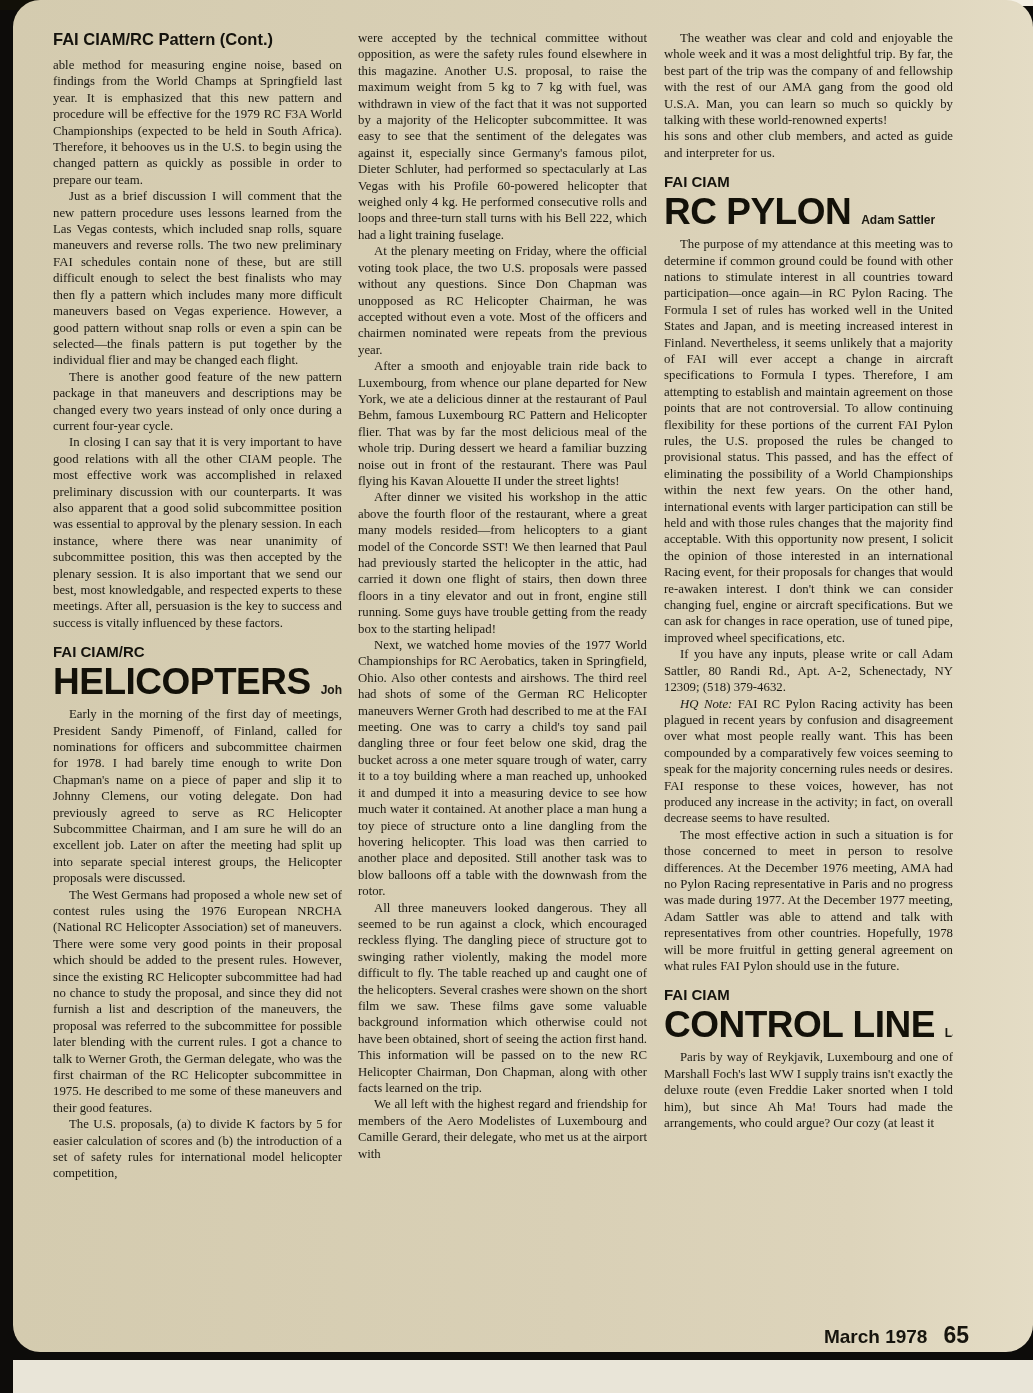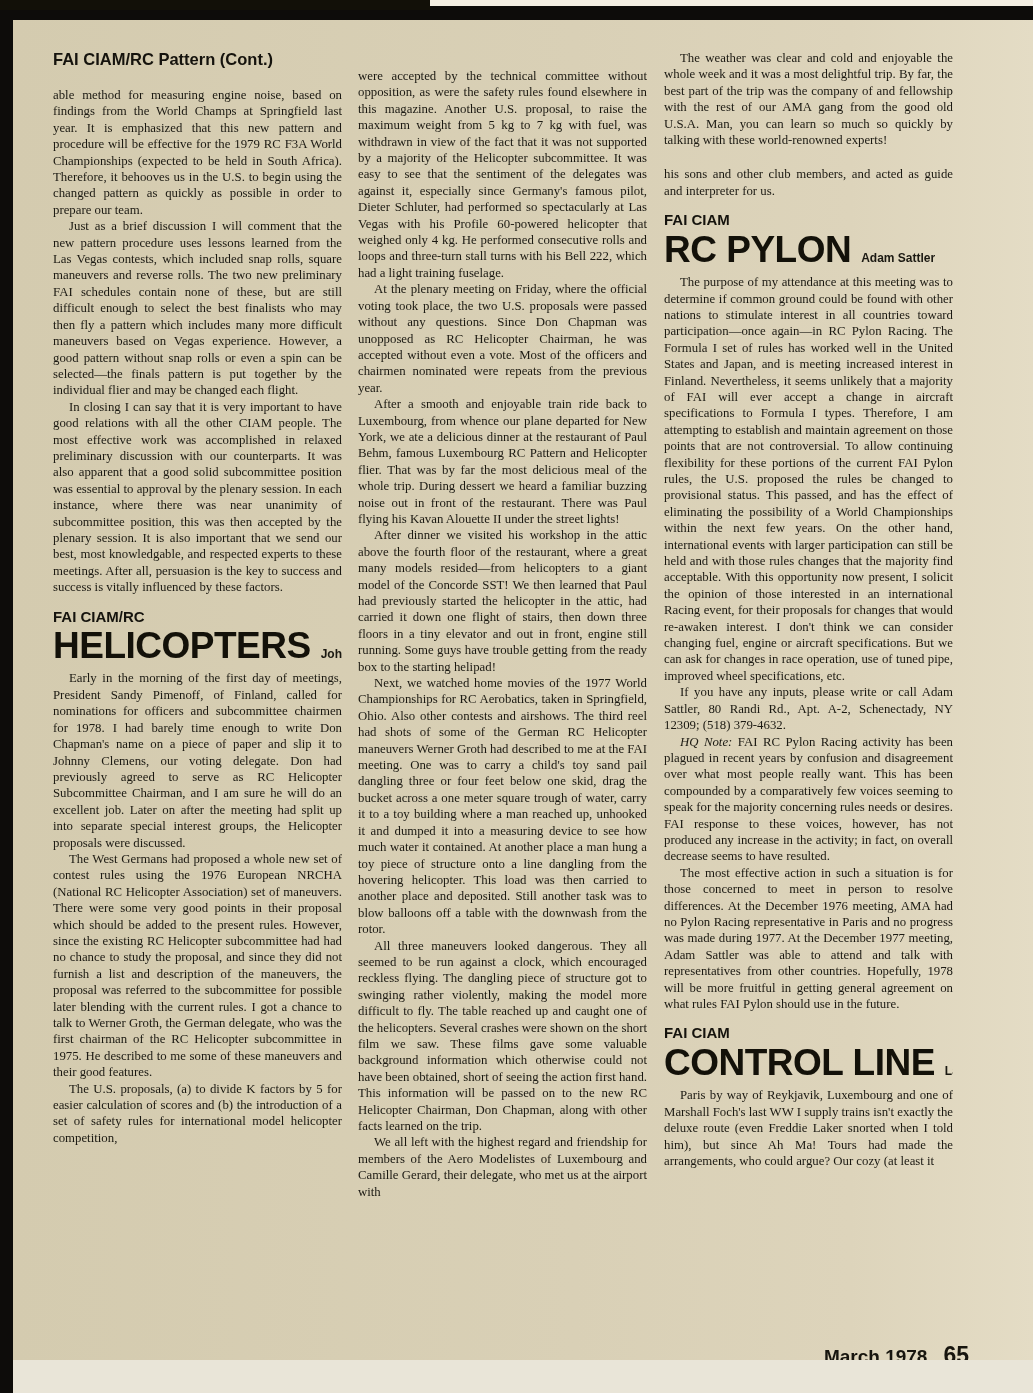--- a/index.html
+++ b/index.html
@@ -5,39 +5,40 @@
   html,body{margin:0;padding:0;}
   body{
     width:1033px;height:1393px;
     background:#0d0c0a;
     font-family:"Liberation Serif", serif;
     position:relative;overflow:hidden;
   }
   .top-strip{position:absolute;left:0;top:0;width:1033px;height:6px;background:#f3efe3;}
   .top-smudge{position:absolute;left:0;top:0;width:430px;height:10px;background:#121008;}
   .paper{
-    position:absolute;left:13px;top:20px;width:1020px;height:1352px;
+    position:absolute;left:13px;top:0;width:1020px;height:1352px;
     background:linear-gradient(90deg,#d4cbaf 0%,#d9d0b6 55%,#ddd4bb 82%,#e4dcc5 100%);
     color:#181610;
+    border-radius:27px;
   }
   .bottom-strip{position:absolute;left:13px;top:1360px;width:1020px;height:33px;background:#e9e5d8;}
   .col{
     position:absolute;top:30px;width:289px;height:1300px;overflow:hidden;
   }
   .col1{left:40px;}
   .col2{left:345px;}
   .col3{left:651px;}
   p.body{
     margin:0;
     font-size:12.8px;line-height:16.4px;
     text-align:justify;
     color:#1b1912;
   }
   p.indent{text-indent:16px;}
-  p.flush{text-indent:0;margin-top:18px;}
+  p.flush{text-indent:0;}
   .subhead{
     margin:0 0 8px 0;
     font-family:"Liberation Sans", sans-serif;
     font-weight:bold;font-size:16.5px;color:#15130d;
   }
   .section{margin:12px 0 7px 0;}
   .kicker{
     font-family:"Liberation Sans", sans-serif;
     font-weight:bold;font-size:15px;line-height:1.25;color:#15130d;
     margin:0 0 2px 0;
@@ -67,20 +68,21 @@
 
 <div class="top-strip"></div>
 <div class="top-smudge"></div>
 
 <div class="paper">
 
   <div class="col col1">
     <h3 class="subhead">FAI CIAM/RC Pattern (Cont.)</h3>
     <p class="body flush">able method for measuring engine noise, based on findings from the World Champs at Springfield last year. It is emphasized that this new pattern and procedure will be effective for the 1979 RC F3A World Championships (expected to be held in South Africa). Therefore, it behooves us in the U.S. to begin using the changed pattern as quickly as possible in order to prepare our team.</p>
     <p class="body indent">Just as a brief discussion I will comment that the new pattern procedure uses lessons learned from the Las Vegas contests, which included snap rolls, square maneuvers and reverse rolls. The two new preliminary FAI schedules contain none of these, but are still difficult enough to select the best finalists who may then fly a pattern which includes many more difficult maneuvers based on Vegas experience. However, a good pattern without snap rolls or even a spin can be selected—the finals pattern is put together by the individual flier and may be changed each flight.</p>
+    <p class="body indent">There is another good feature of the new pattern package in that maneuvers and descriptions may be changed every two years instead of only once during a current four-year cycle.</p>
     <p class="body indent">In closing I can say that it is very important to have good relations with all the other CIAM people. The most effective work was accomplished in relaxed preliminary discussion with our counterparts. It was also apparent that a good solid subcommittee position was essential to approval by the plenary session. In each instance, where there was near unanimity of subcommittee position, this was then accepted by the plenary session. It is also important that we send our best, most knowledgable, and respected experts to these meetings. After all, persuasion is the key to success and success is vitally influenced by these factors.</p>
 
     <div class="section">
       <div class="kicker">FAI CIAM/RC</div>
       <div class="title-row">
         <span class="big-title">HELICOPTERS</span>
         <span class="byline">John Burkam</span>
       </div>
     </div>
 

